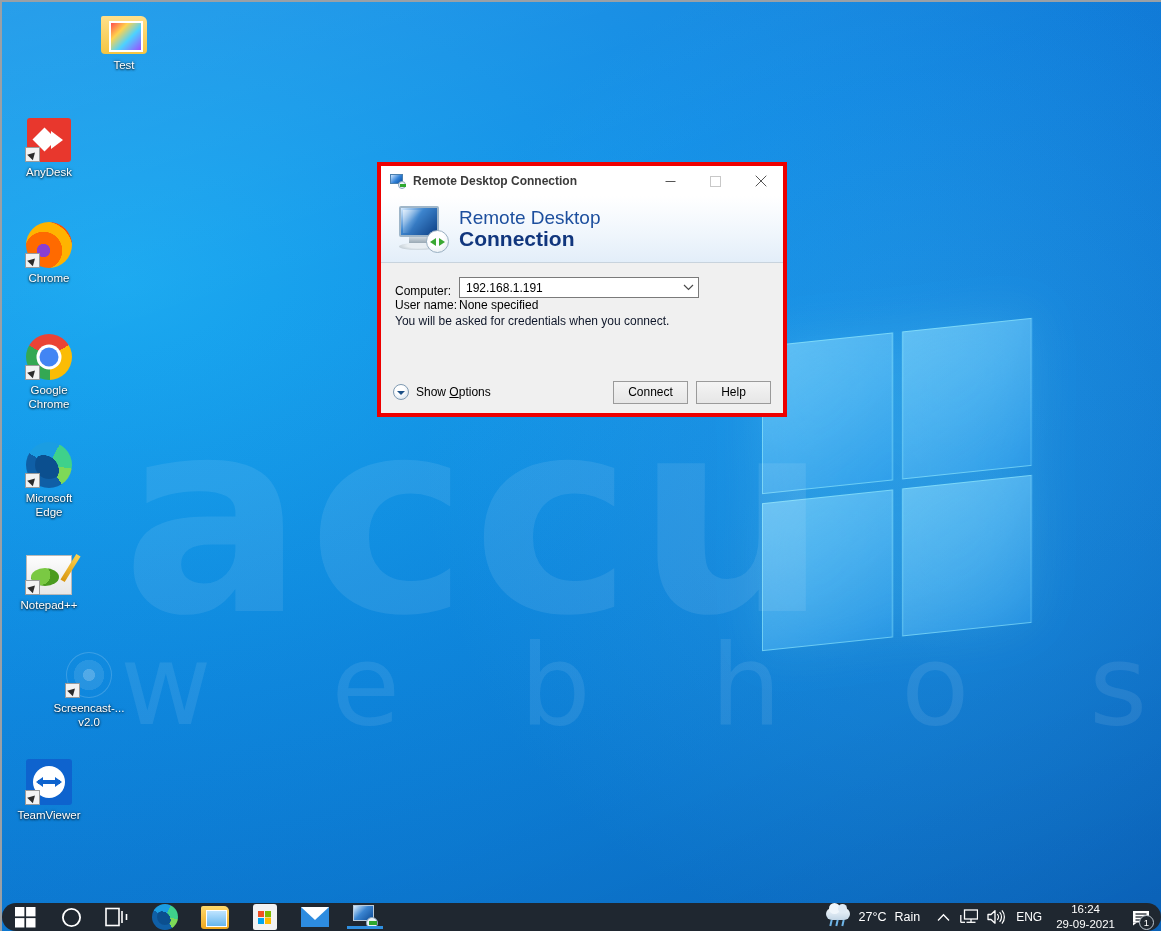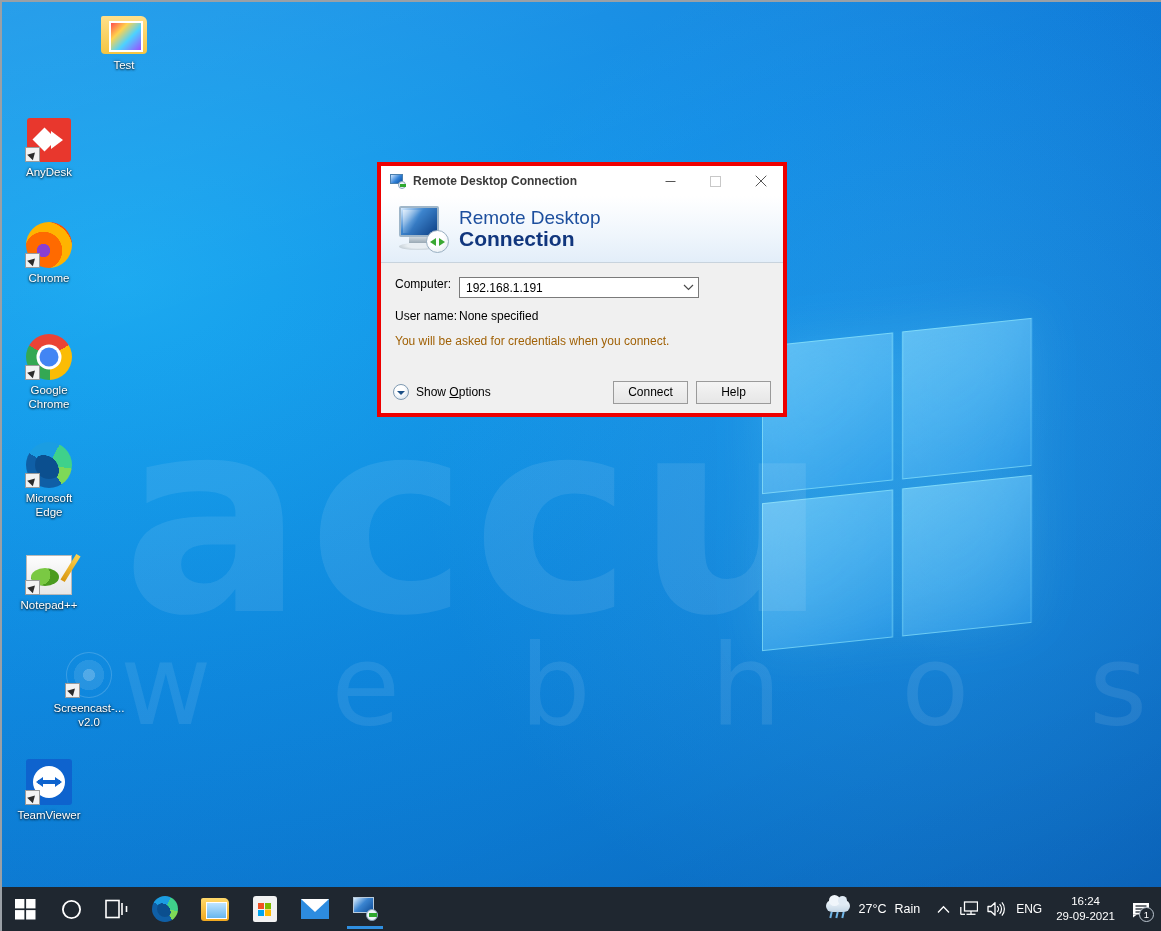--- a/index.html
+++ b/index.html
@@ -290,38 +290,38 @@
   #banner-line2 {
     font-size: 21px; color: #11367d; font-weight: 700;
     font-family: "Liberation Sans", sans-serif;
   }
 
   #rdp-body {
     flex: 1 1 auto;
     padding: 14px 14px 0 14px;
     position: relative;
   }
-  .row { display: flex; align-items: flex-start; margin-bottom: 11px; }
+  .row { display: flex; align-items: flex-end; }
   .row .lab { width: 64px; font-size: 12px; color: #000; flex: 0 0 auto; }
   #computer-combo {
     width: 240px; height: 21px;
     border: 1px solid #7a7a7a;
     background: #fff;
     display: flex; align-items: center;
     padding: 0 0 0 6px;
     font-size: 12px;
   }
   #computer-value { flex: 1 1 auto; color: #000; }
   #combo-arrow {
     width: 20px; height: 19px;
     display: flex; align-items: center; justify-content: center;
     flex: 0 0 auto;
   }
   #username-value { font-size: 12px; color: #000; }
-  #creds-note { font-size: 12px; color: #a16207; margin-top: 2px; }
+  #creds-note { font-size: 12px; color: #0f172a; margin-top: 2px; }
 
   #rdp-footer {
     position: absolute; left: 0; right: 0; bottom: 0;
     height: 42px;
     display: flex; align-items: center;
     padding: 0 12px 0 12px;
     flex: 0 0 auto;
   }
   #show-options {
     display: flex; align-items: center; gap: 7px; flex: 1 1 auto;
@@ -347,24 +347,25 @@
     font-size: 12px; color: #000;
     font-family: "Liberation Sans", sans-serif;
     display: flex; align-items: center; justify-content: center;
     margin-left: 8px;
     cursor: default;
   }
 
   
   #taskbar {
     position: absolute; left: 0; right: 0; bottom: 0;
-    height: 44px;
+    height: 28px;
     background: #1f2730;
     display: flex; align-items: stretch;
     z-index: 50;
+    border-radius: 20px;
   }
   #taskbar-left { display: flex; align-items: stretch; }
   .tb-btn {
     width: 46px;
     display: flex; align-items: center; justify-content: center;
     position: relative;
   }
   .tb-btn.wide { width: 50px; }
   #start-btn svg { display:block; }
 

